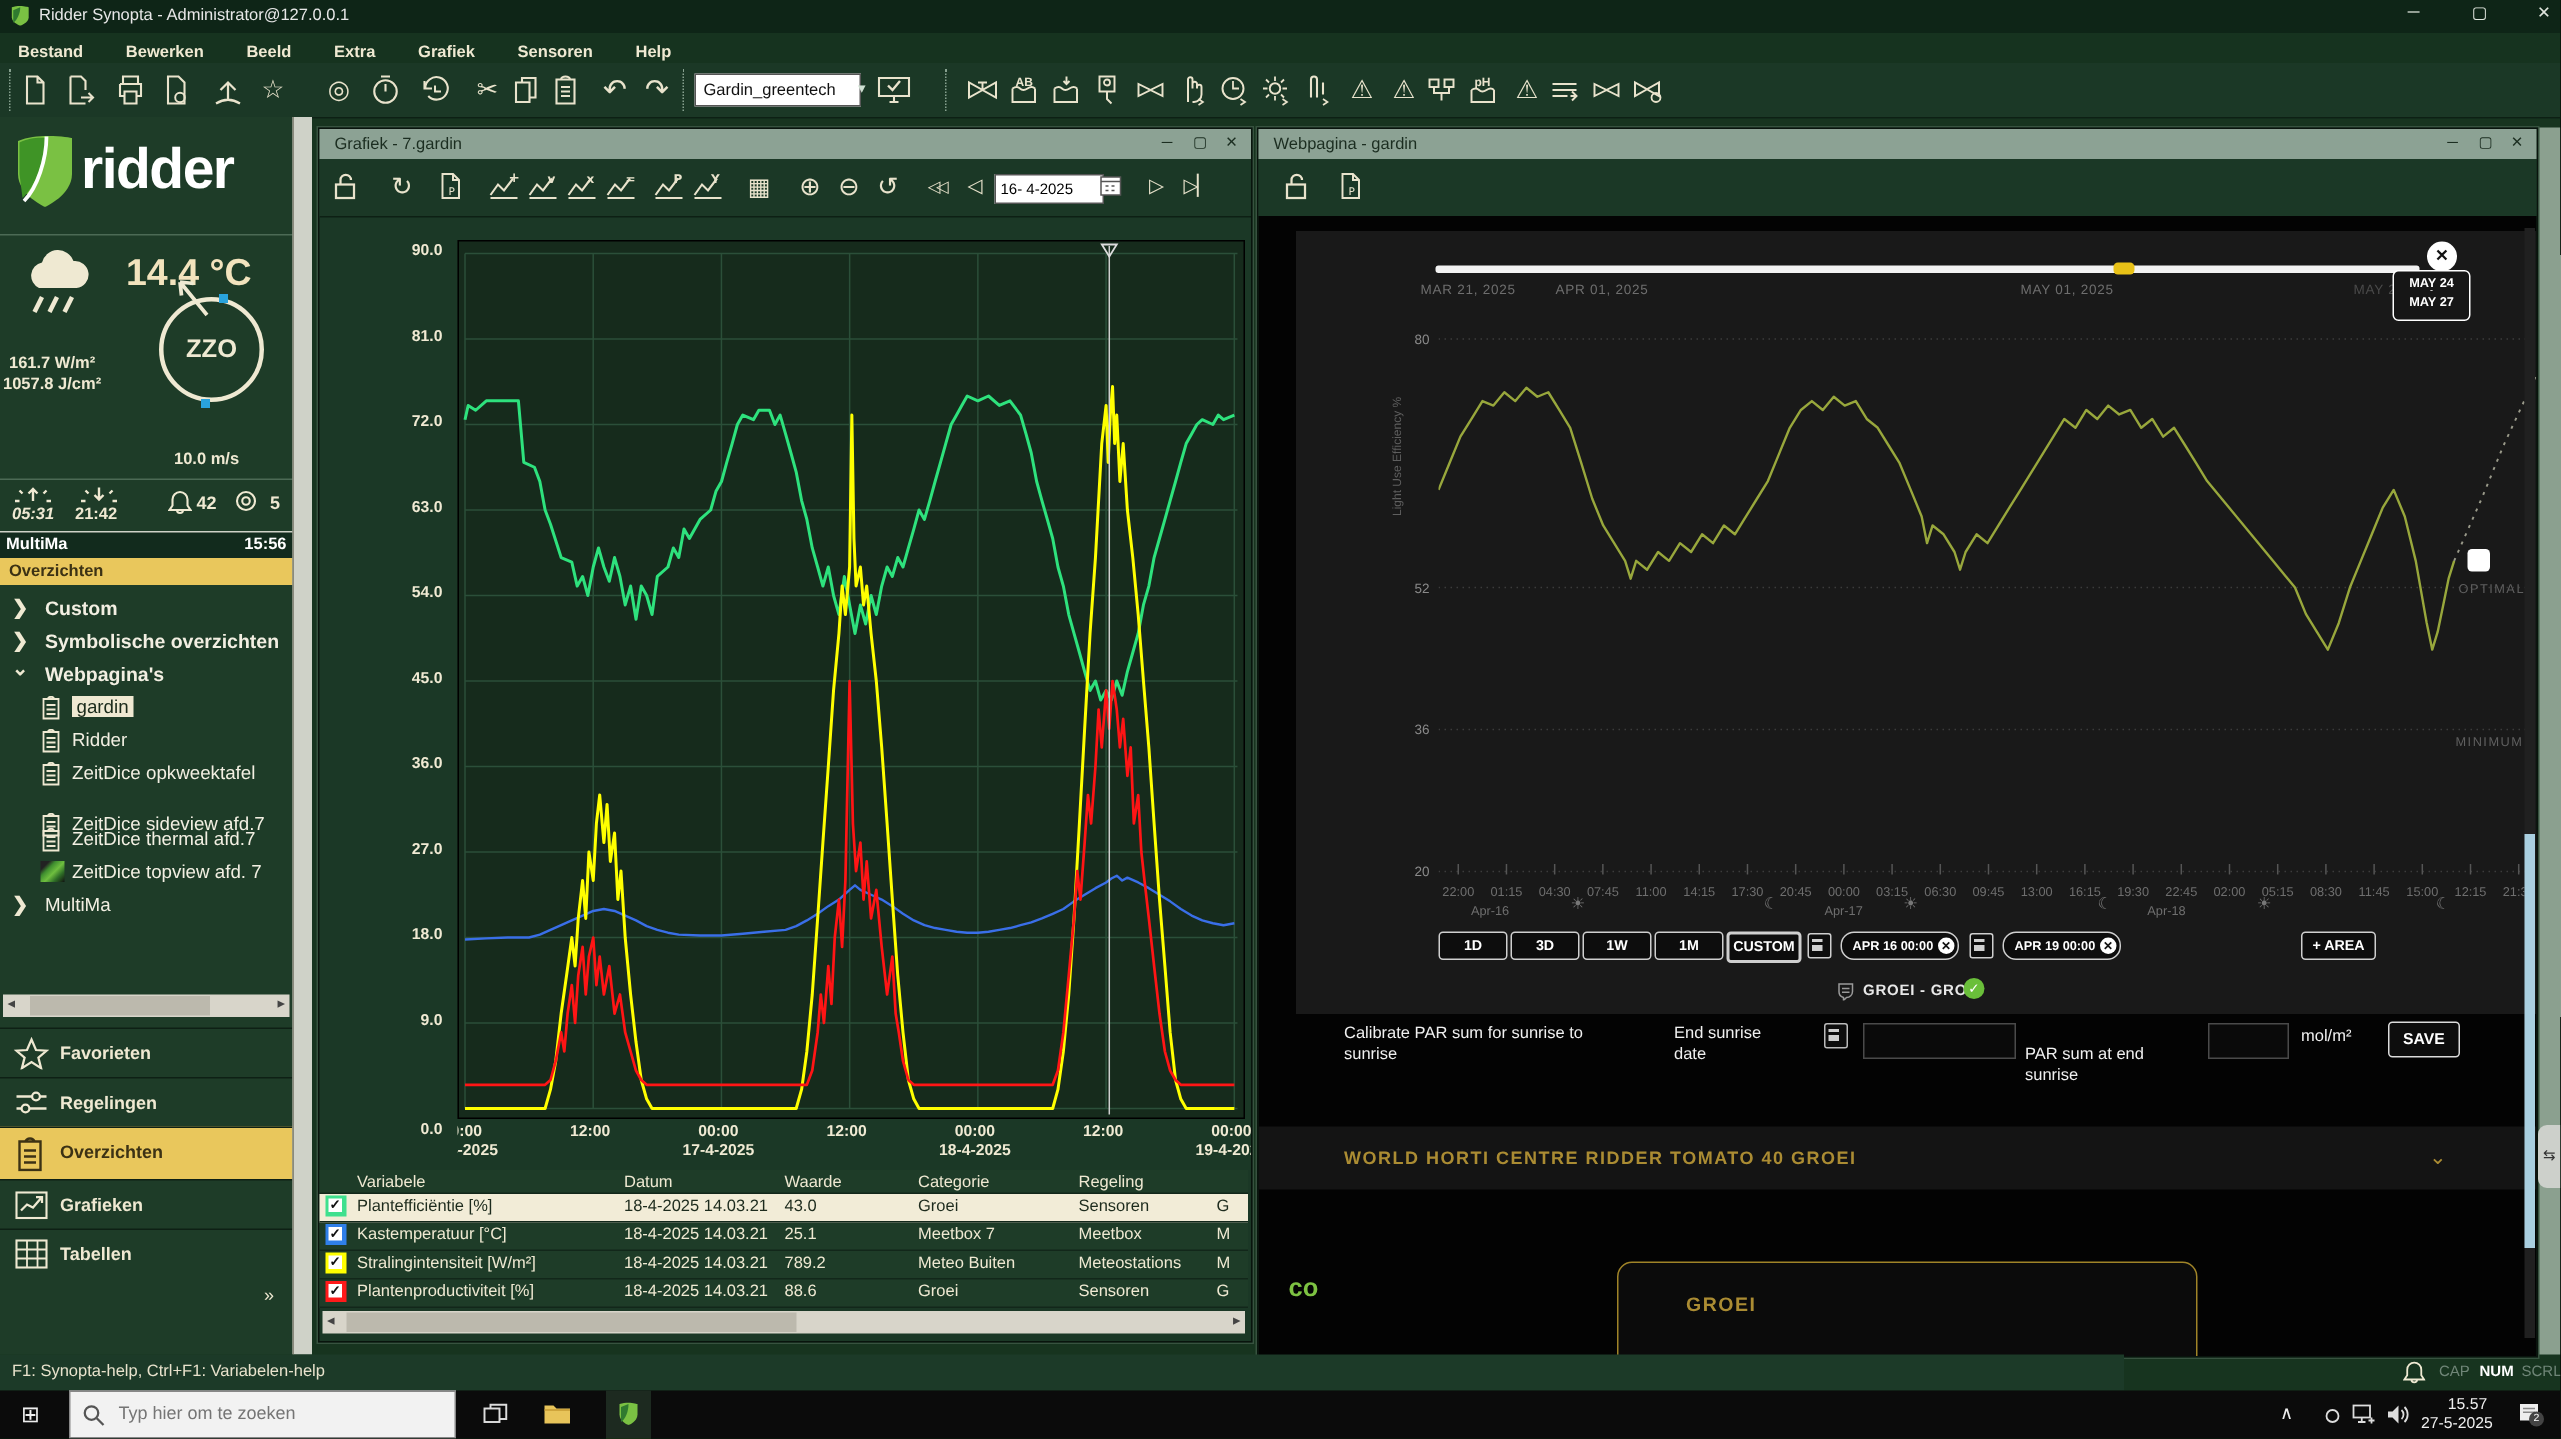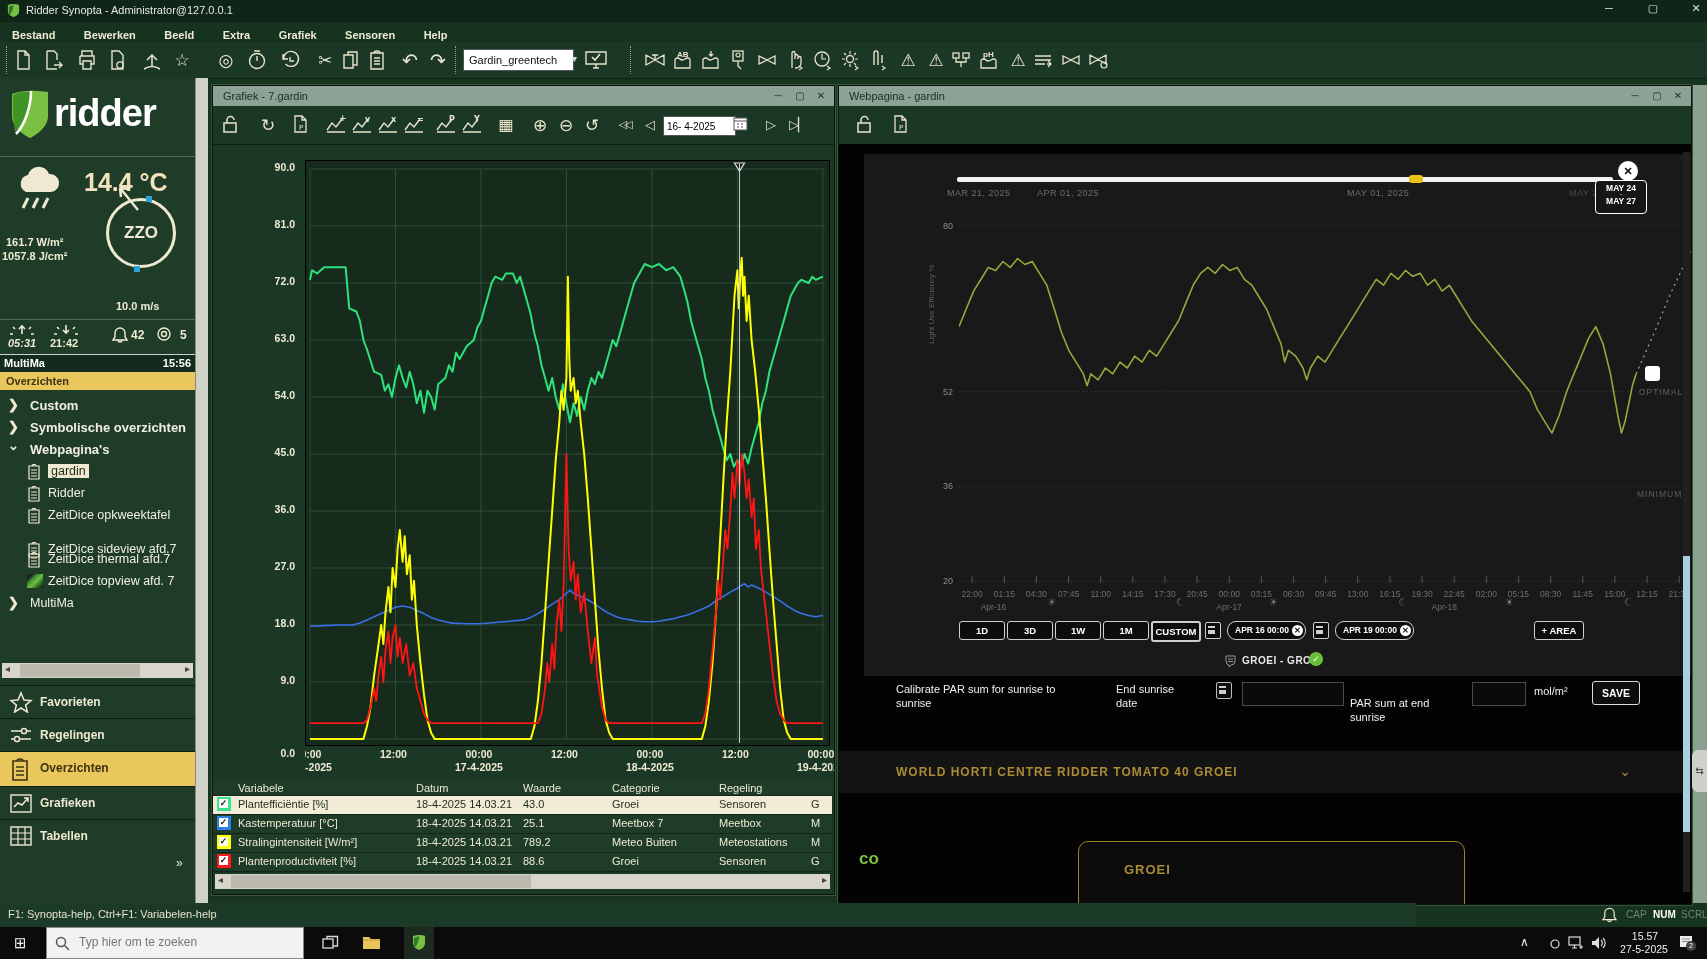--- a/index.html
+++ b/index.html
@@ -878,21 +878,21 @@
           <path d="M4,12 h5 M6.5,9 v3 M13,9 v4 m-2,-2 h4" stroke="#ddd" stroke-width="1.2"></path>
         </svg>
       </span>
     <span class="abs ic" style="left:1590px;top:9px;">
         <svg width="16" height="14" viewBox="0 0 16 14">
           <path d="M2,5 h3 l4,-4 v12 l-4,-4 H2 z" fill="#ddd"></path>
           <path d="M11,4 a4,4 0 0 1 0,6 M13,2 a7,7 0 0 1 0,10" fill="none" stroke="#ddd" stroke-width="1.2"></path>
         </svg>
       </span>
     <span style="position:absolute;left:1622px;top:3px;width:46px;text-align:center;font-size:10.5px;color:#eee;">15.57</span>
-    <span style="position:absolute;left:1614px;top:16px;width:60px;text-align:center;font-size:10.5px;color:#eee;">27-5-2025</span>
+    <span style="position:absolute;left:1614px;top:16px;width:60px;font-size:10.5px;color:#eee;">27-5-2025</span>
     <span class="abs" style="left:1679px;top:8px;width:15px;height:14px;">
       <svg width="15" height="14" viewBox="0 0 15 14">
           <rect x="1" y="1" width="12" height="11" fill="#eee"></rect>
           <path d="M3,4 h8 M3,6.5 h8" stroke="#888" stroke-width="1"></path>
         </svg>
       <span style="position:absolute;left:7px;top:6px;width:10px;height:10px;border-radius:50%;background:#444;color:#fff;font-size:7px;text-align:center;line-height:10px;">2</span>
     </span>
   </div>
 </div>
 

